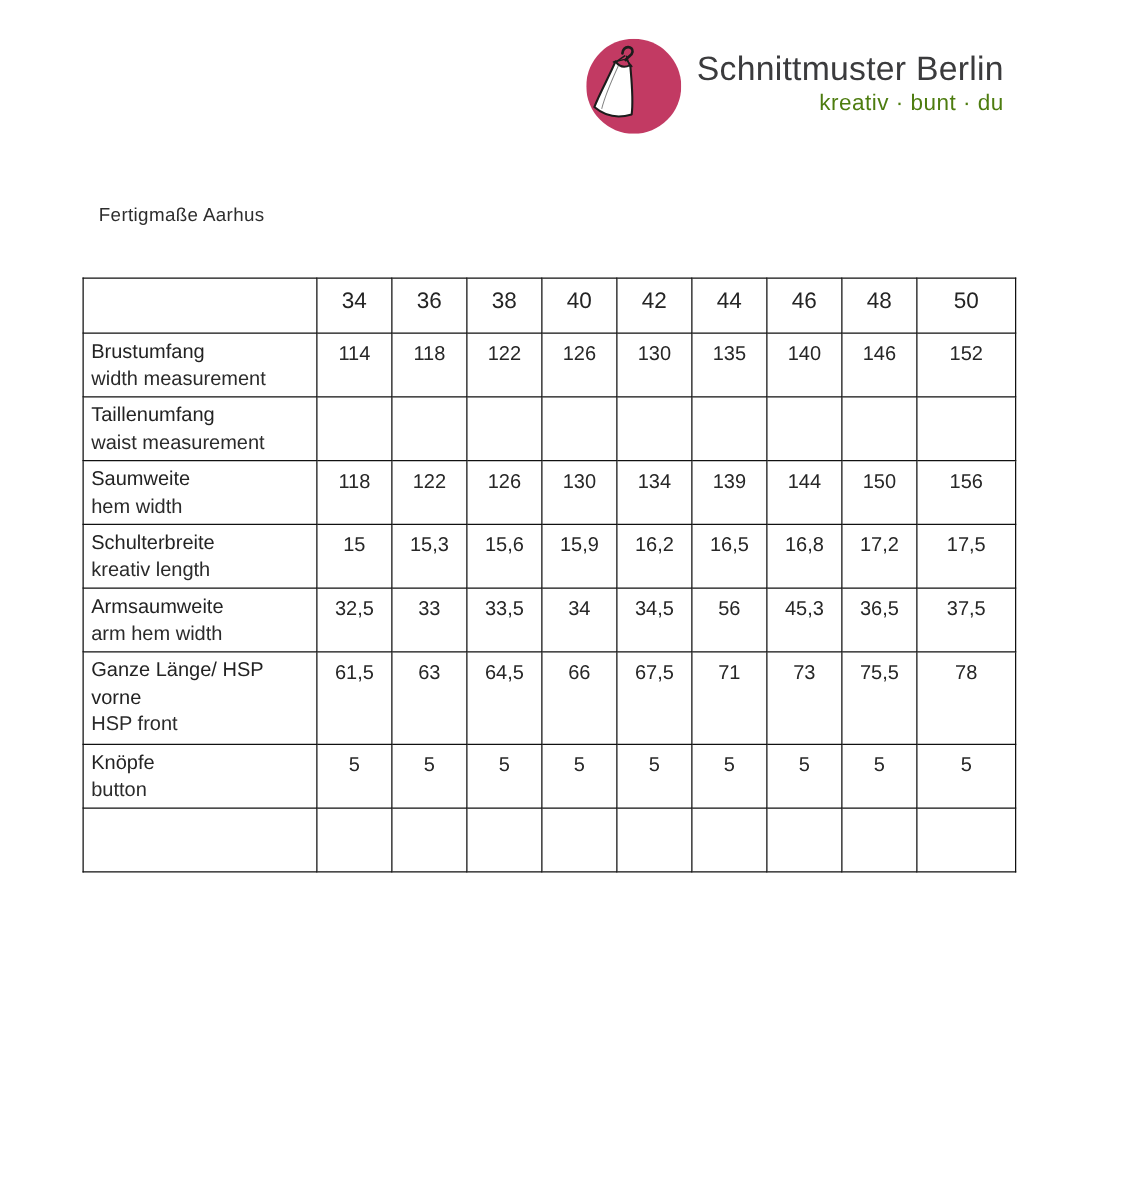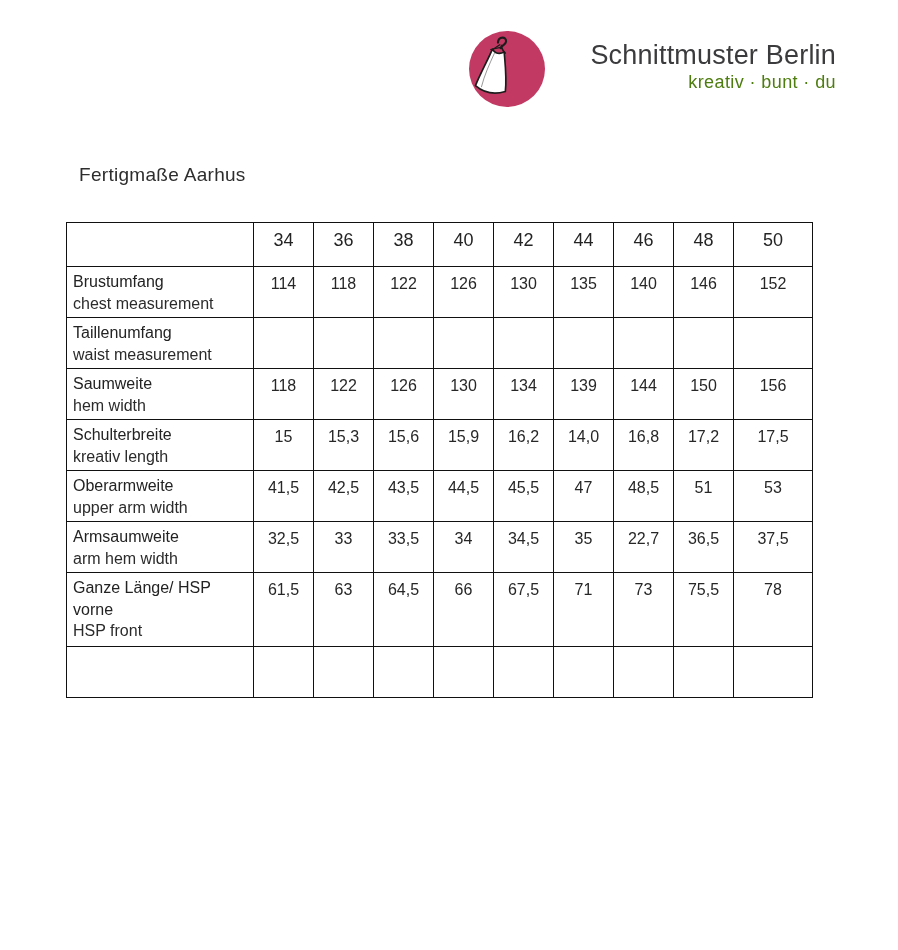--- a/index.html
+++ b/index.html
@@ -14,21 +14,20 @@
     overflow: hidden;
   }
 
   
   .brand {
     position: absolute;
     left: 469px;
     top: 31px;
     display: flex;
     align-items: flex-start;
-    gap: 33px;
   }
   .brand-mark { width: 76px; height: 76px; flex: 0 0 auto; }
   .brand-mark svg { display: block; width: 100%; height: 100%; }
   .brand-text {
     width: 248px;
     margin-left: 10px;
     margin-top: 9px;
     text-align: right;
   }
   .brand-name {
@@ -44,21 +43,21 @@
     margin-top: 1px;
     color: #4d7c0f;
     letter-spacing: 0.4px;
   }
 
   
   .doc-title {
     position: absolute;
     left: 79px;
     top: 164px;
-    font-size: 19px;
+    font-size: 15px;
     font-weight: normal;
     color: #2d2d2d;
     letter-spacing: 0.3px;
   }
 
   
   table.size-table {
     position: absolute;
     left: 66px;
     top: 222px;
@@ -149,21 +148,21 @@
           <th>46</th>
           <th>48</th>
           <th>50</th>
         </tr>
     </thead>
     <tbody>
 
     <tr>
           <th class="label-cell">
             <div class="de">Brustumfang</div>
-            <div class="en">chest measurement</div>
+            <div class="en">width measurement</div>
           </th>
           <td>114</td>
           <td>118</td>
           <td>122</td>
           <td>126</td>
           <td>130</td>
           <td>135</td>
           <td>140</td>
           <td>146</td>
           <td>152</td>
@@ -201,52 +200,37 @@
         <tr>
           <th class="label-cell">
             <div class="de">Schulterbreite</div>
             <div class="en">kreativ length</div>
           </th>
           <td>15</td>
           <td>15,3</td>
           <td>15,6</td>
           <td>15,9</td>
           <td>16,2</td>
-          <td>14,0</td>
+          <td>16,5</td>
           <td>16,8</td>
           <td>17,2</td>
           <td>17,5</td>
-        </tr>
-        <tr>
-          <th class="label-cell">
-            <div class="de">Oberarmweite</div>
-            <div class="en">upper arm width</div>
-          </th>
-          <td>41,5</td>
-          <td>42,5</td>
-          <td>43,5</td>
-          <td>44,5</td>
-          <td>45,5</td>
-          <td>47</td>
-          <td>48,5</td>
-          <td>51</td>
-          <td>53</td>
         </tr>
         <tr>
           <th class="label-cell">
             <div class="de">Armsaumweite</div>
             <div class="en">arm hem width</div>
           </th>
           <td>32,5</td>
           <td>33</td>
           <td>33,5</td>
           <td>34</td>
           <td>34,5</td>
-          <td>35</td>
-          <td>22,7</td>
+          <td>56</td>
+          <td>45,3</td>
           <td>36,5</td>
           <td>37,5</td>
         </tr>
         <tr class="tall">
           <th class="label-cell">
             <div class="de">Ganze Länge/ HSP
 vorne</div>
             <div class="en">HSP front</div>
           </th>
           <td>61,5</td>
@@ -254,20 +238,35 @@
           <td>64,5</td>
           <td>66</td>
           <td>67,5</td>
           <td>71</td>
           <td>73</td>
           <td>75,5</td>
           <td>78</td>
         </tr>
         <tr>
           <th class="label-cell">
+            <div class="de">Knöpfe</div>
+            <div class="en">button</div>
+          </th>
+          <td>5</td>
+          <td>5</td>
+          <td>5</td>
+          <td>5</td>
+          <td>5</td>
+          <td>5</td>
+          <td>5</td>
+          <td>5</td>
+          <td>5</td>
+        </tr>
+        <tr>
+          <th class="label-cell">
             <div class="de"></div>
             <div class="en"></div>
           </th>
           <td></td>
           <td></td>
           <td></td>
           <td></td>
           <td></td>
           <td></td>
           <td></td>

